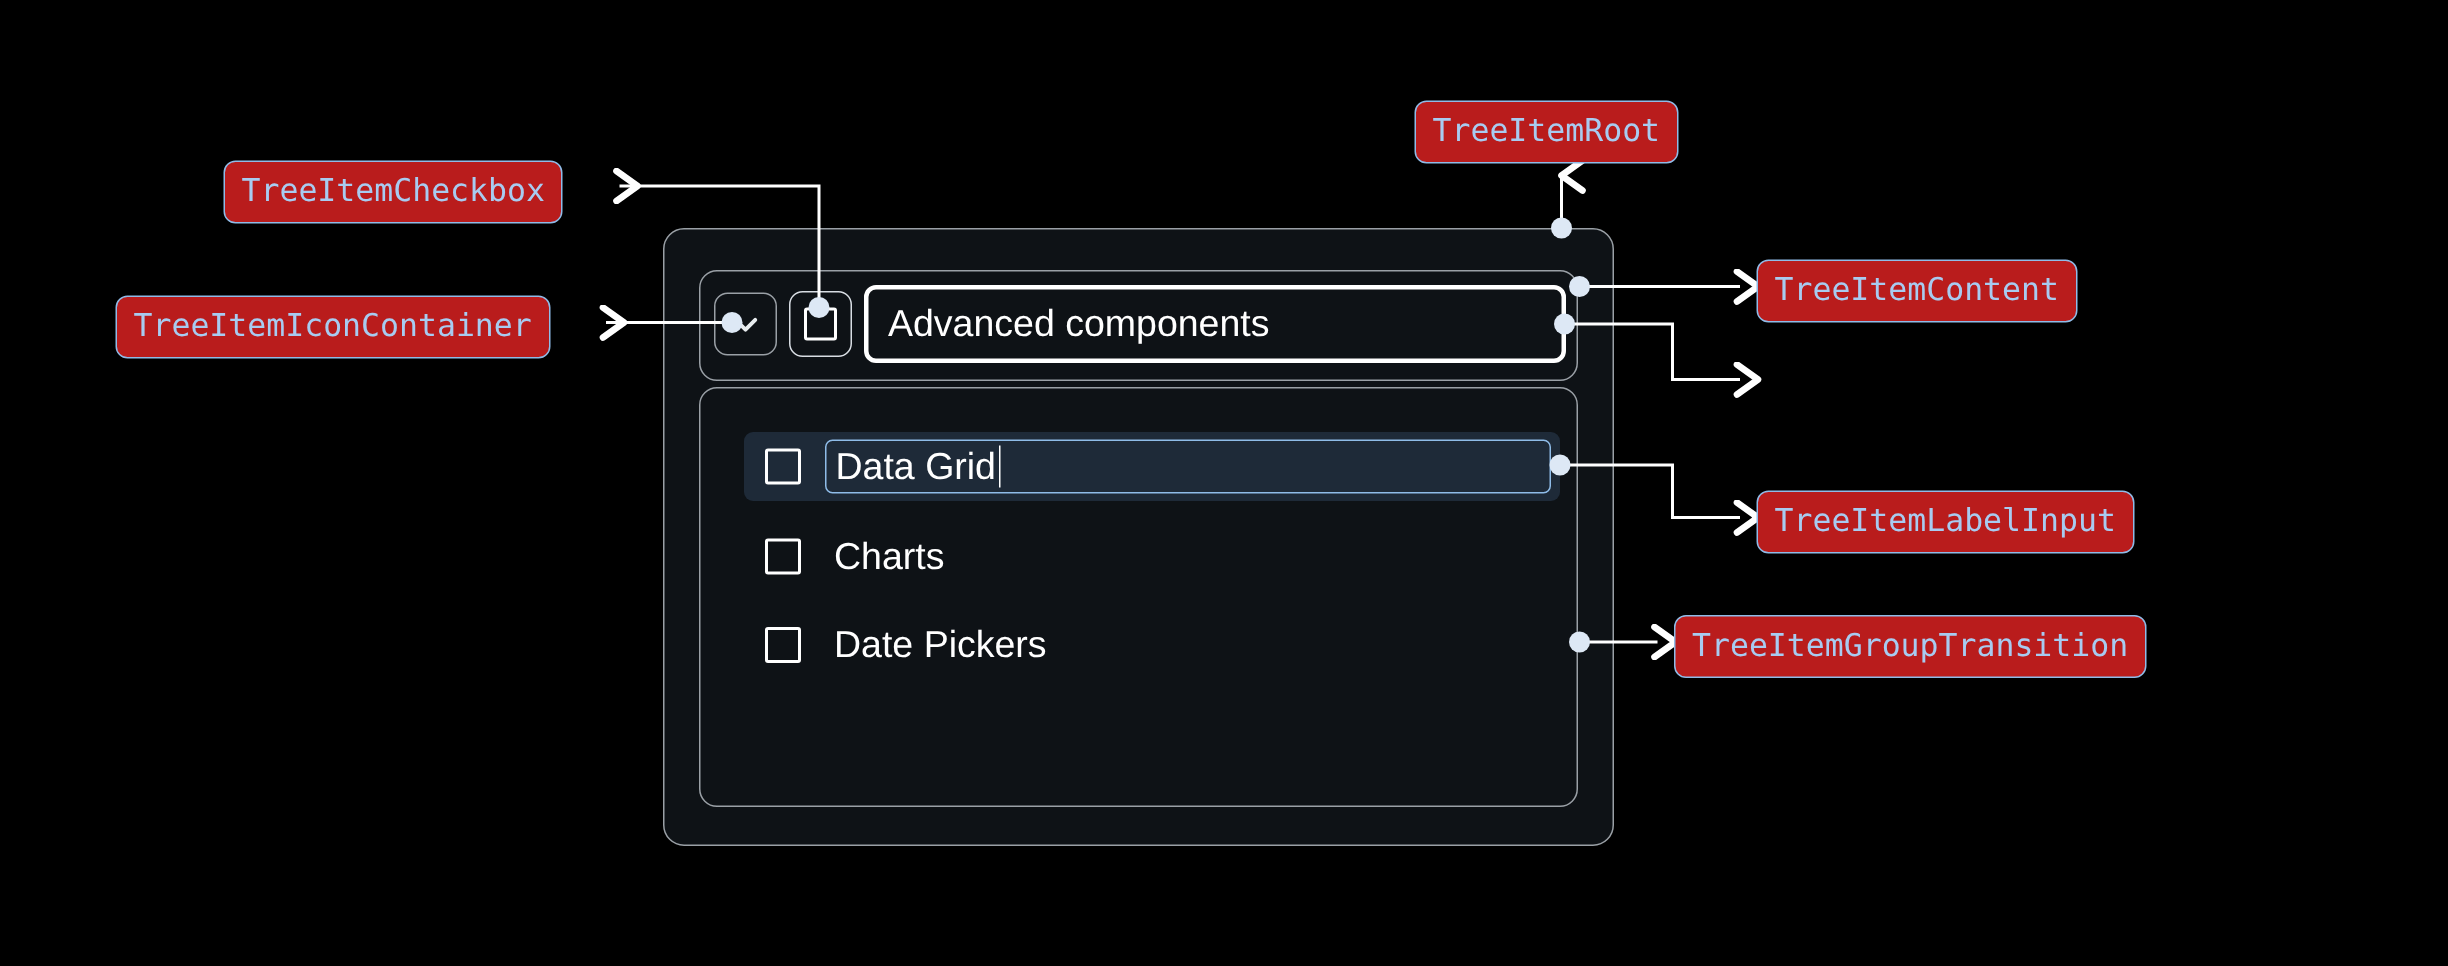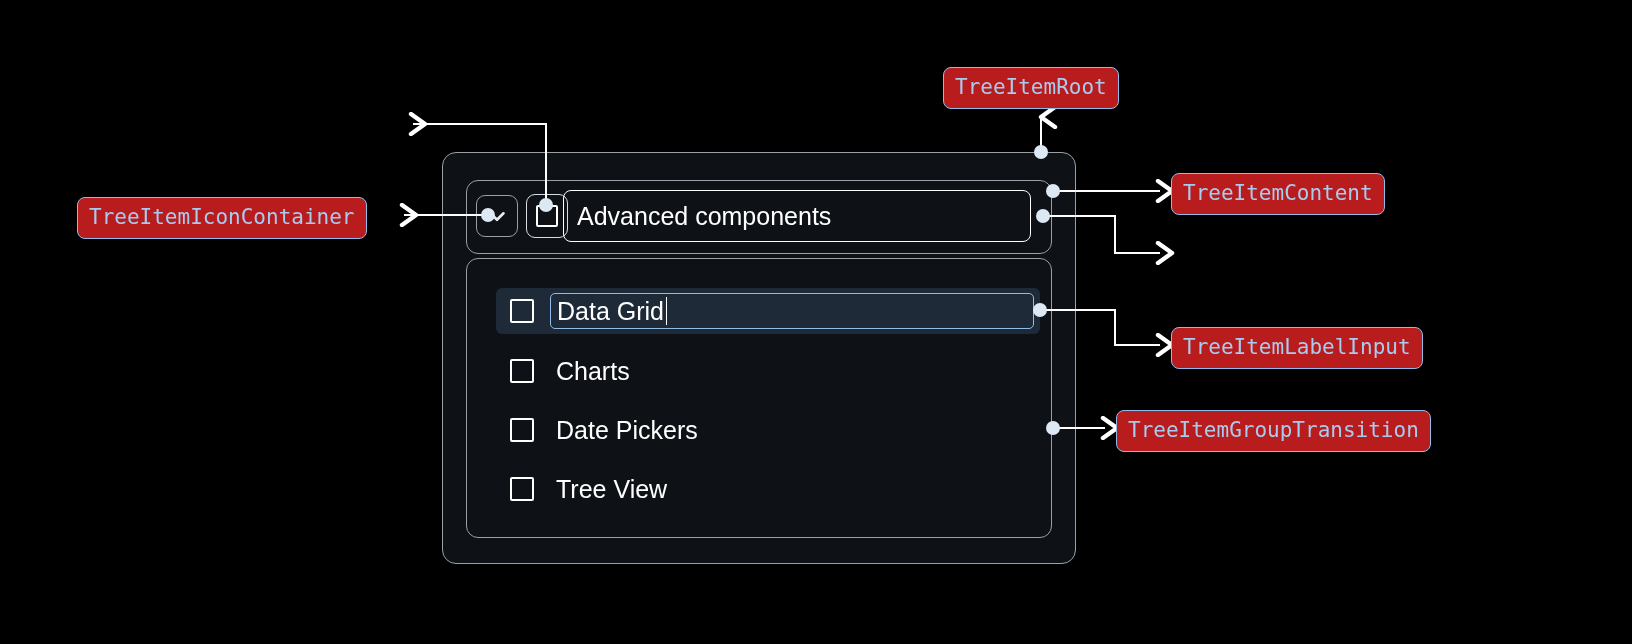--- a/index.html
+++ b/index.html
@@ -59,22 +59,22 @@
     display:flex;align-items:center;justify-content:center;
   }
   .cb-square{
     width:22px;height:22px;
     border:2.5px solid #fff;
     border-radius:2px;
     box-sizing:border-box;
   }
   .label-box{
     position:absolute;
-    left:563px; top:190px; width:468px; height:52px;
-    border:1px solid #ffffff;
+    left:576px; top:190px; width:468px; height:52px;
+    border:3px solid #ffffff;
     border-radius:8px;
     box-sizing:border-box;
     display:flex;align-items:center;
     padding-left:13px;
     color:#fff;
     font-size:25px;
   }
   .box-group{
     position:absolute;
     left:466px; top:258px; width:586px; height:280px;
@@ -169,24 +169,20 @@
   <div class="tree-row" style="top:407px;">
     <span class="row-cb"></span>
     <span class="row-label">Date Pickers</span>
   </div>
 
   <div class="tree-row" style="top:348px;">
     <span class="row-cb"></span>
     <span class="row-label">Charts</span>
   </div>
 
-  <div class="tree-row" style="top:466px;">
-    <span class="row-cb"></span>
-    <span class="row-label">Tree View</span>
-  </div>
 
   <svg id="wires">
     <defs>
       <marker id="arrL" markerWidth="12" markerHeight="12" refX="9" refY="6" orient="auto">
         <path d="M10 1 L3 6 L10 11" fill="none" stroke="#fff" stroke-width="2.2" stroke-linecap="round" stroke-linejoin="round"></path>
       </marker>
       <marker id="arrR" markerWidth="12" markerHeight="12" refX="3" refY="6" orient="auto">
         <path d="M2 1 L9 6 L2 11" fill="none" stroke="#fff" stroke-width="2.2" stroke-linecap="round" stroke-linejoin="round"></path>
       </marker>
       <marker id="arrU" markerWidth="12" markerHeight="12" refX="6" refY="3" orient="auto">
@@ -211,19 +207,20 @@
       <circle cx="1043" cy="216" r="7" fill="#dde8f5" stroke="none"></circle>
 
       <path d="M1040 310 L1115 310 L1115 345 L1160 345" marker-end="url(#arrR)"></path>
       <circle cx="1040" cy="310" r="7" fill="#dde8f5" stroke="none"></circle>
 
       <path d="M1053 428 L1105 428" marker-end="url(#arrR)"></path>
       <circle cx="1053" cy="428" r="7" fill="#dde8f5" stroke="none"></circle>
     </g>
   </svg>
 
+  <div class="chip" id="chip-0" style="left: 149px; top: 107px;">TreeItemCheckbox</div>
   <div class="chip" id="chip-1" style="left: 77px; top: 197px;">TreeItemIconContainer</div>
   <div class="chip" id="chip-2" style="left: 943px; top: 67px;">TreeItemRoot</div>
   <div class="chip" id="chip-3" style="left: 1171px; top: 173px;">TreeItemContent</div>
   <div class="chip" id="chip-5" style="left: 1171px; top: 327px;">TreeItemLabelInput</div>
   <div class="chip" id="chip-6" style="left: 1116px; top: 410px;">TreeItemGroupTransition</div>
 
 </div>
 
 </body></html>

